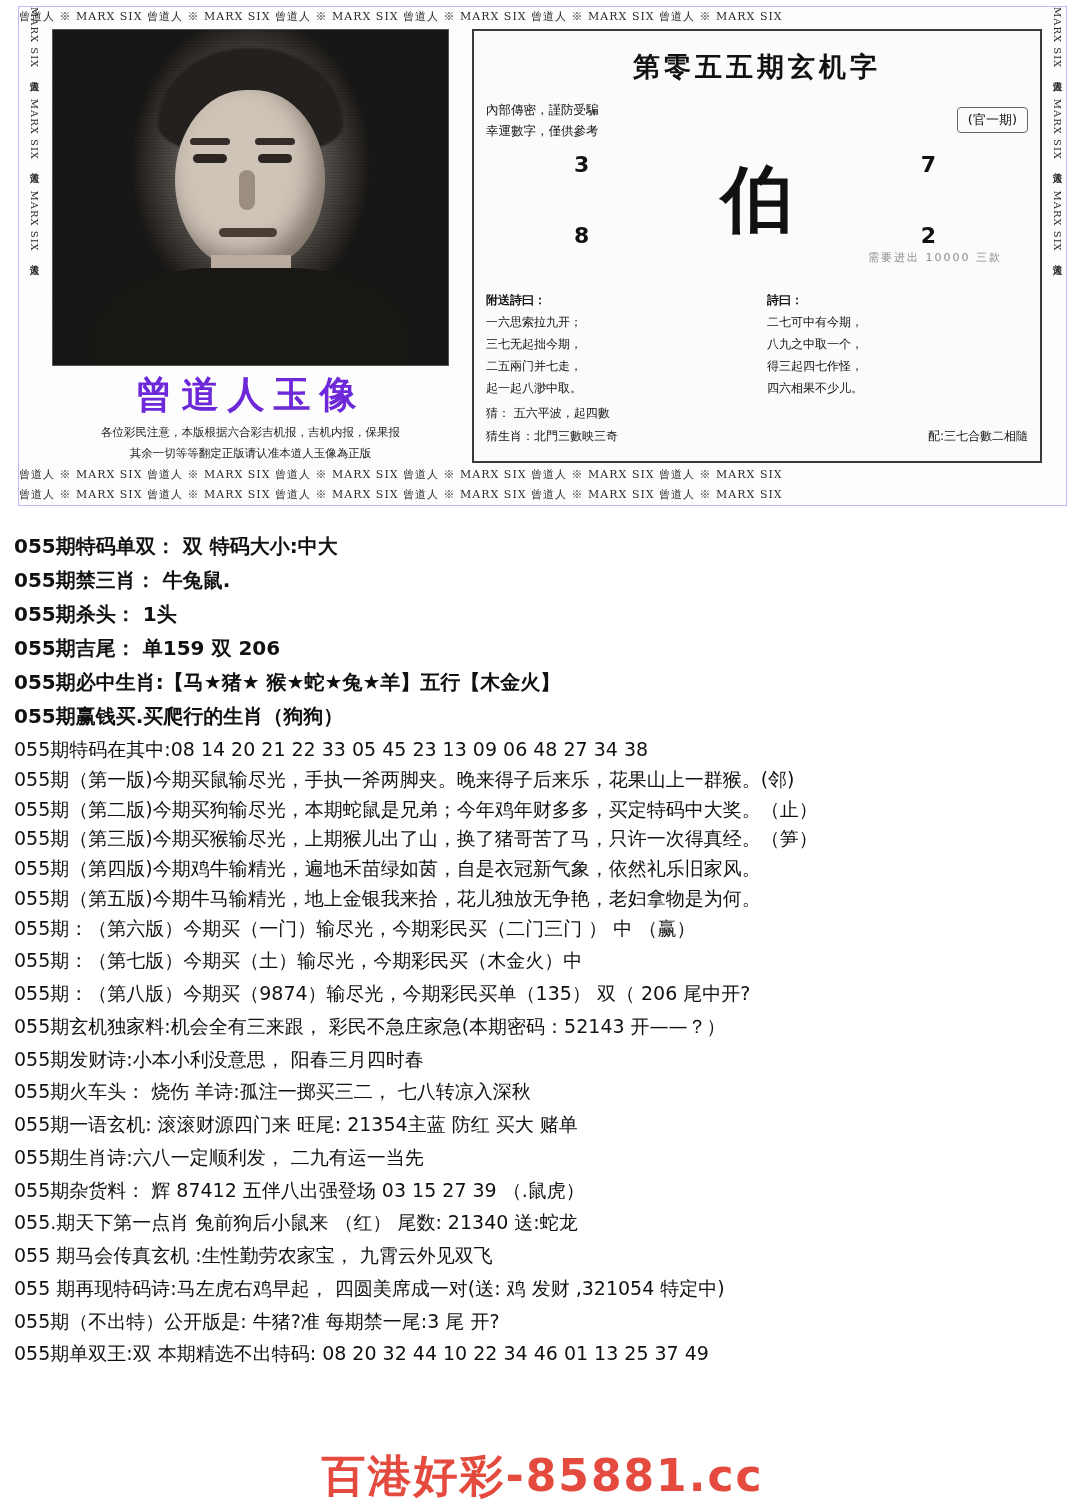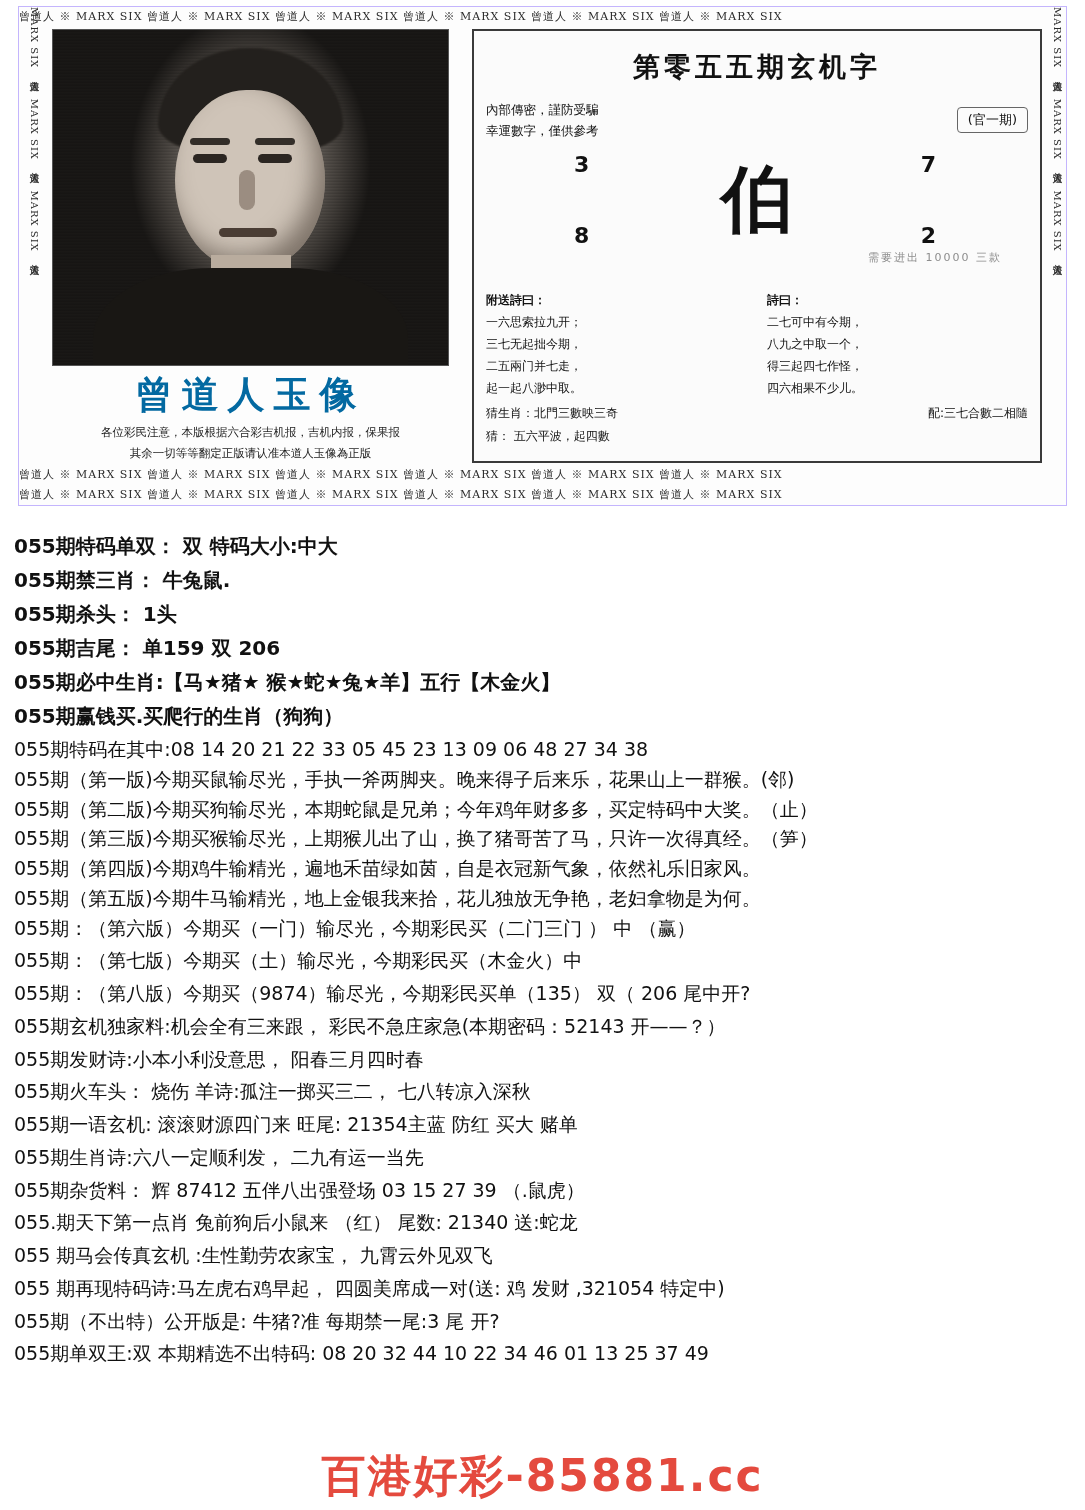--- a/index.html
+++ b/index.html
@@ -86,21 +86,21 @@
   .portrait .mouth{position:absolute;left:166px;top:198px;width:58px;height:9px;background:#4a3d34;border-radius:6px;}
   .portrait .body{
     position:absolute;left:40px;top:238px;width:315px;height:110px;
     background:#191714;border-radius:120px 120px 0 0 / 70px 70px 0 0;
   }
   .portrait .neck{position:absolute;left:158px;top:225px;width:80px;height:40px;background:#b9ac9e;}
 
   .portrait-title{
     font-family:"DejaVu Serif","Liberation Serif",serif;
     font-size:37px;font-weight:700;letter-spacing:9px;
-    margin-top:4px;color:#0369a1;
+    margin-top:4px;color:#6d28d9;
   }
   .portrait-note{
     font-size:11.5px;line-height:1.5;text-align:center;margin-top:4px;color:#1d1d1d;
   }
 
   
   .card{
     flex:1;
     border:2px solid #3a3a3a;
     background:#fbfbfb;
@@ -227,25 +227,25 @@
         <div class="poem-col">
           <span class="lbl">詩曰：</span>
           <div>二七可中有今期，</div>
           <div>八九之中取一个，</div>
           <div>得三起四七作怪，</div>
           <div>四六相果不少儿。</div>
         </div>
       </div>
 
       <div class="poem-foot">
+        <span>猜： 五六平波，起四數</span>
+      </div>
+      <div class="poem-foot">
         <span>猜生肖：北門三數映三奇</span>
         <span>配:三七合數二相隨</span>
-      </div>
-      <div class="poem-foot">
-        <span>猜： 五六平波，起四數</span>
       </div>
     </div>
   </div>
 </div>
 
 <div class="body-text">
   <p class="line lg">055期特码单双： 双    特码大小:中大</p>
   <p class="line lg">055期禁三肖： 牛兔鼠.</p>
   <p class="line lg">055期杀头： 1头</p>
   <p class="line lg">055期吉尾： 单159  双  206</p>

